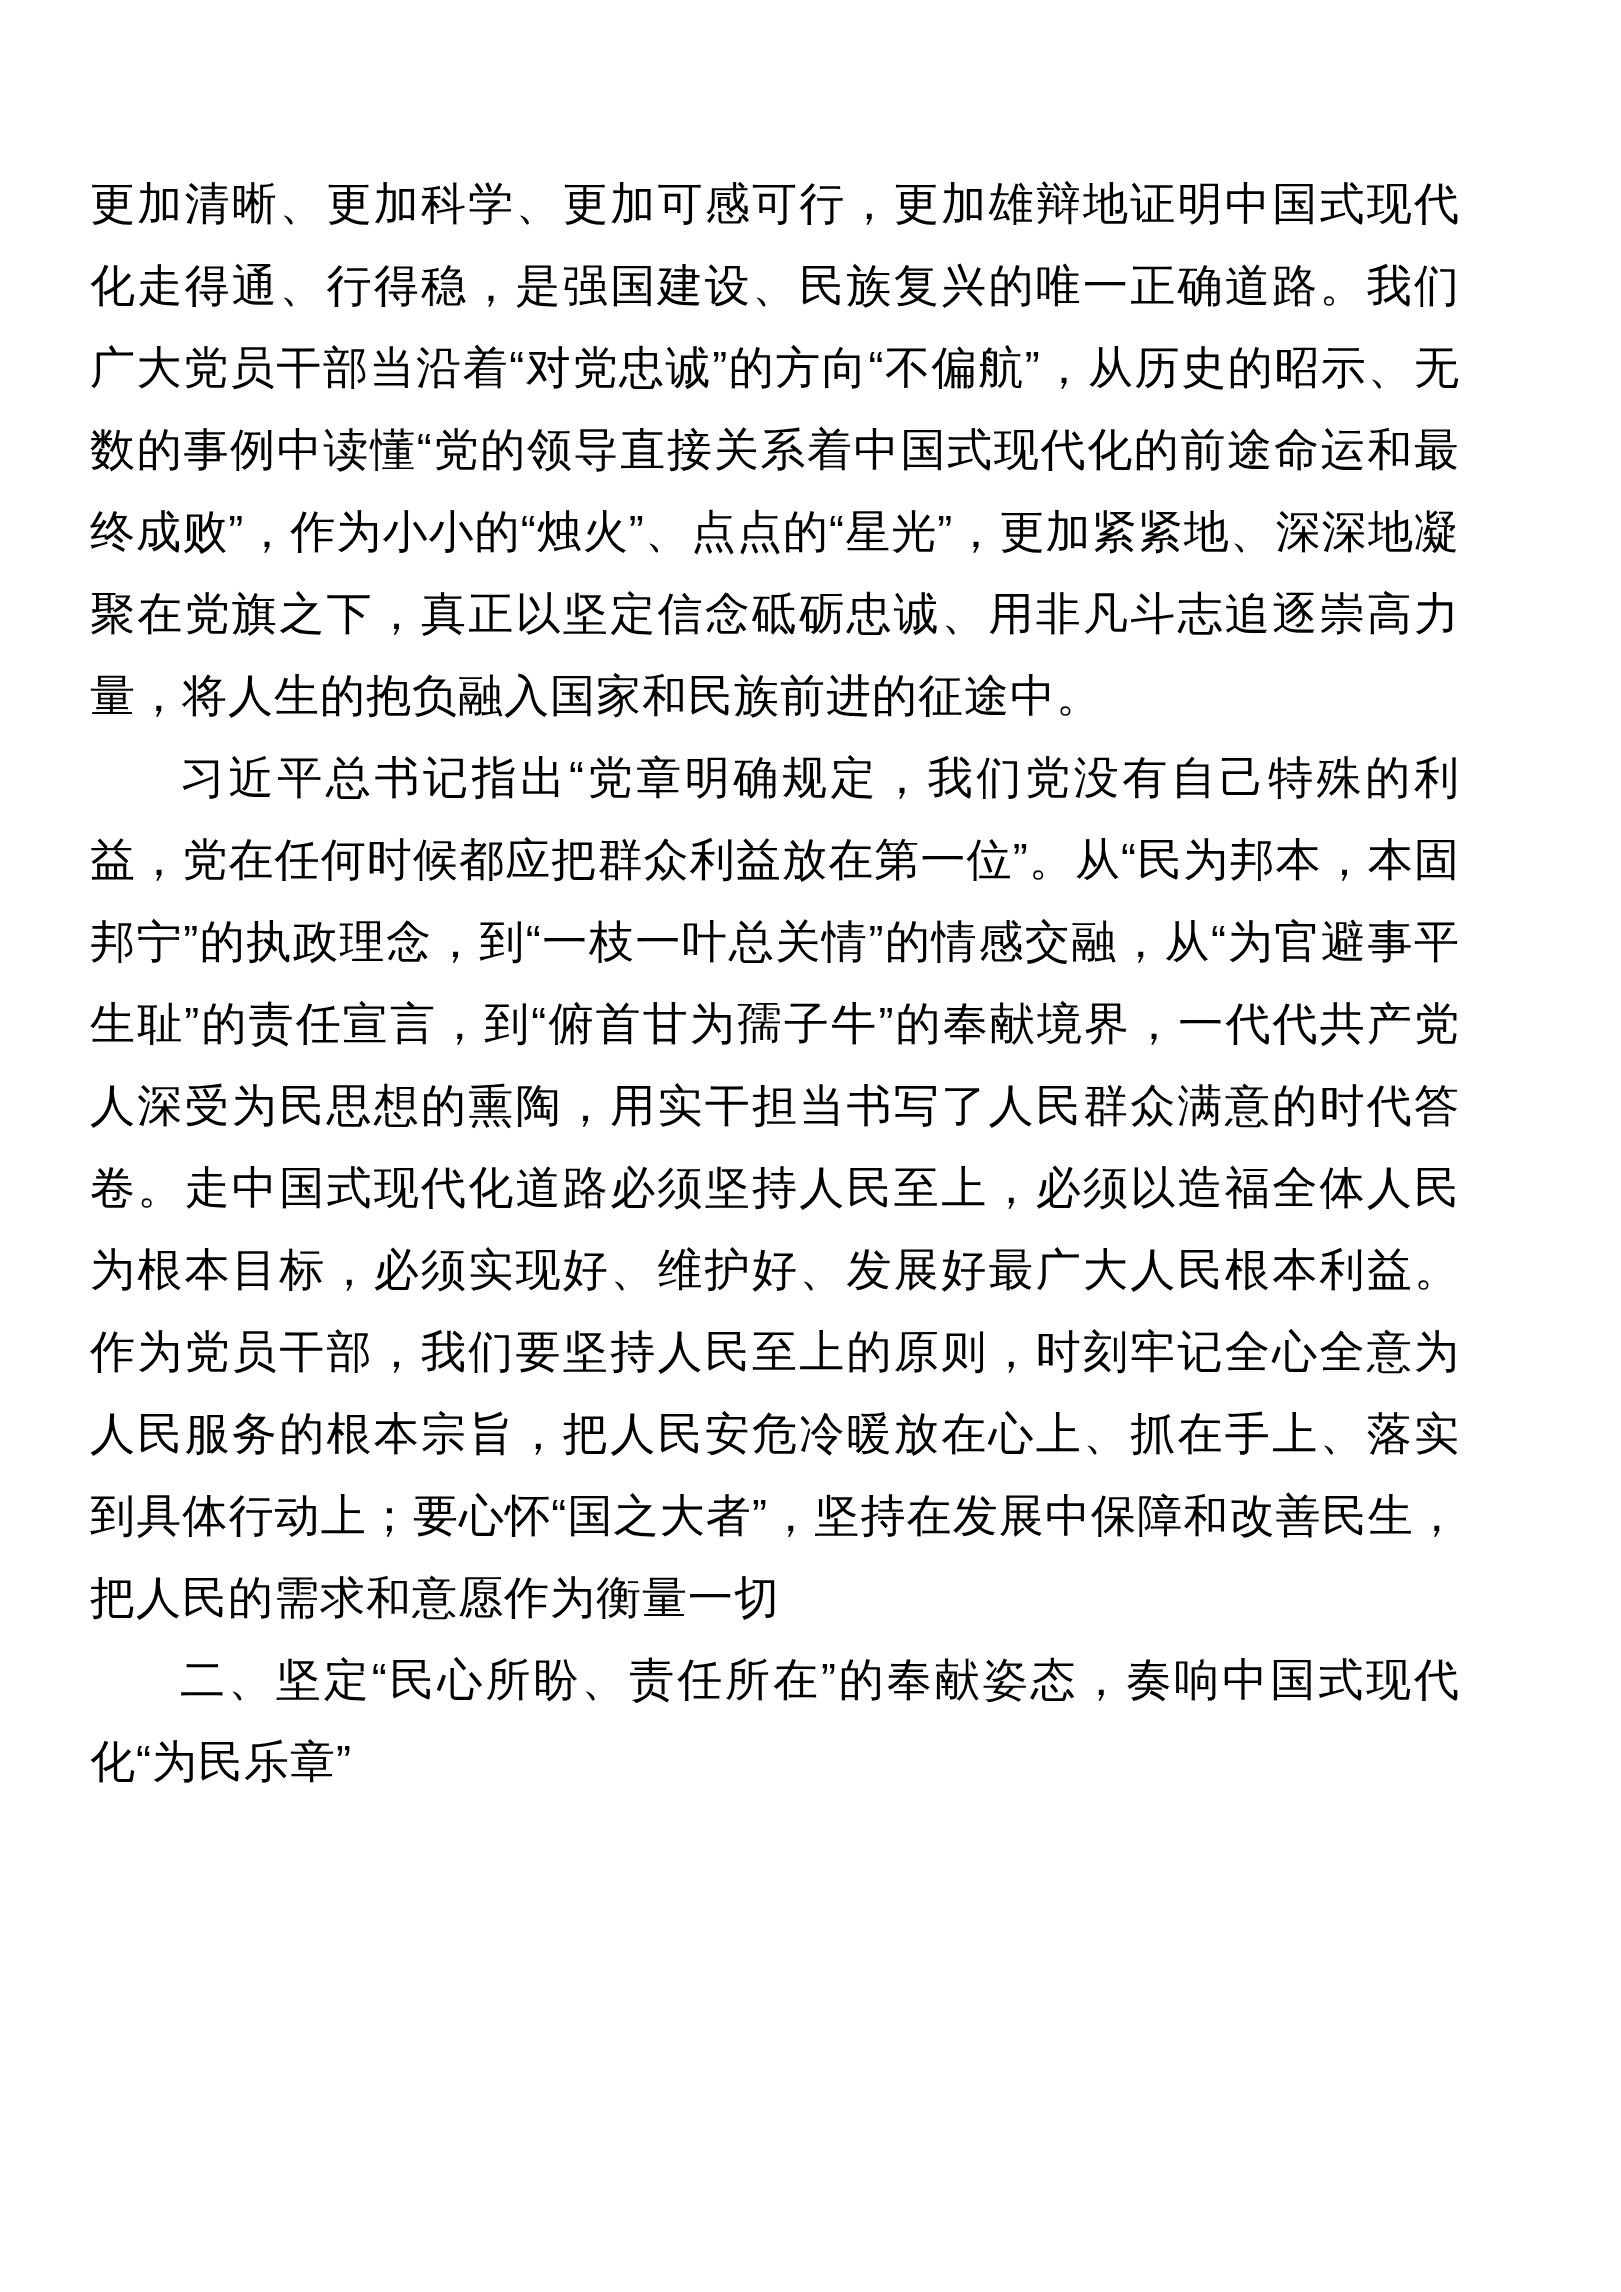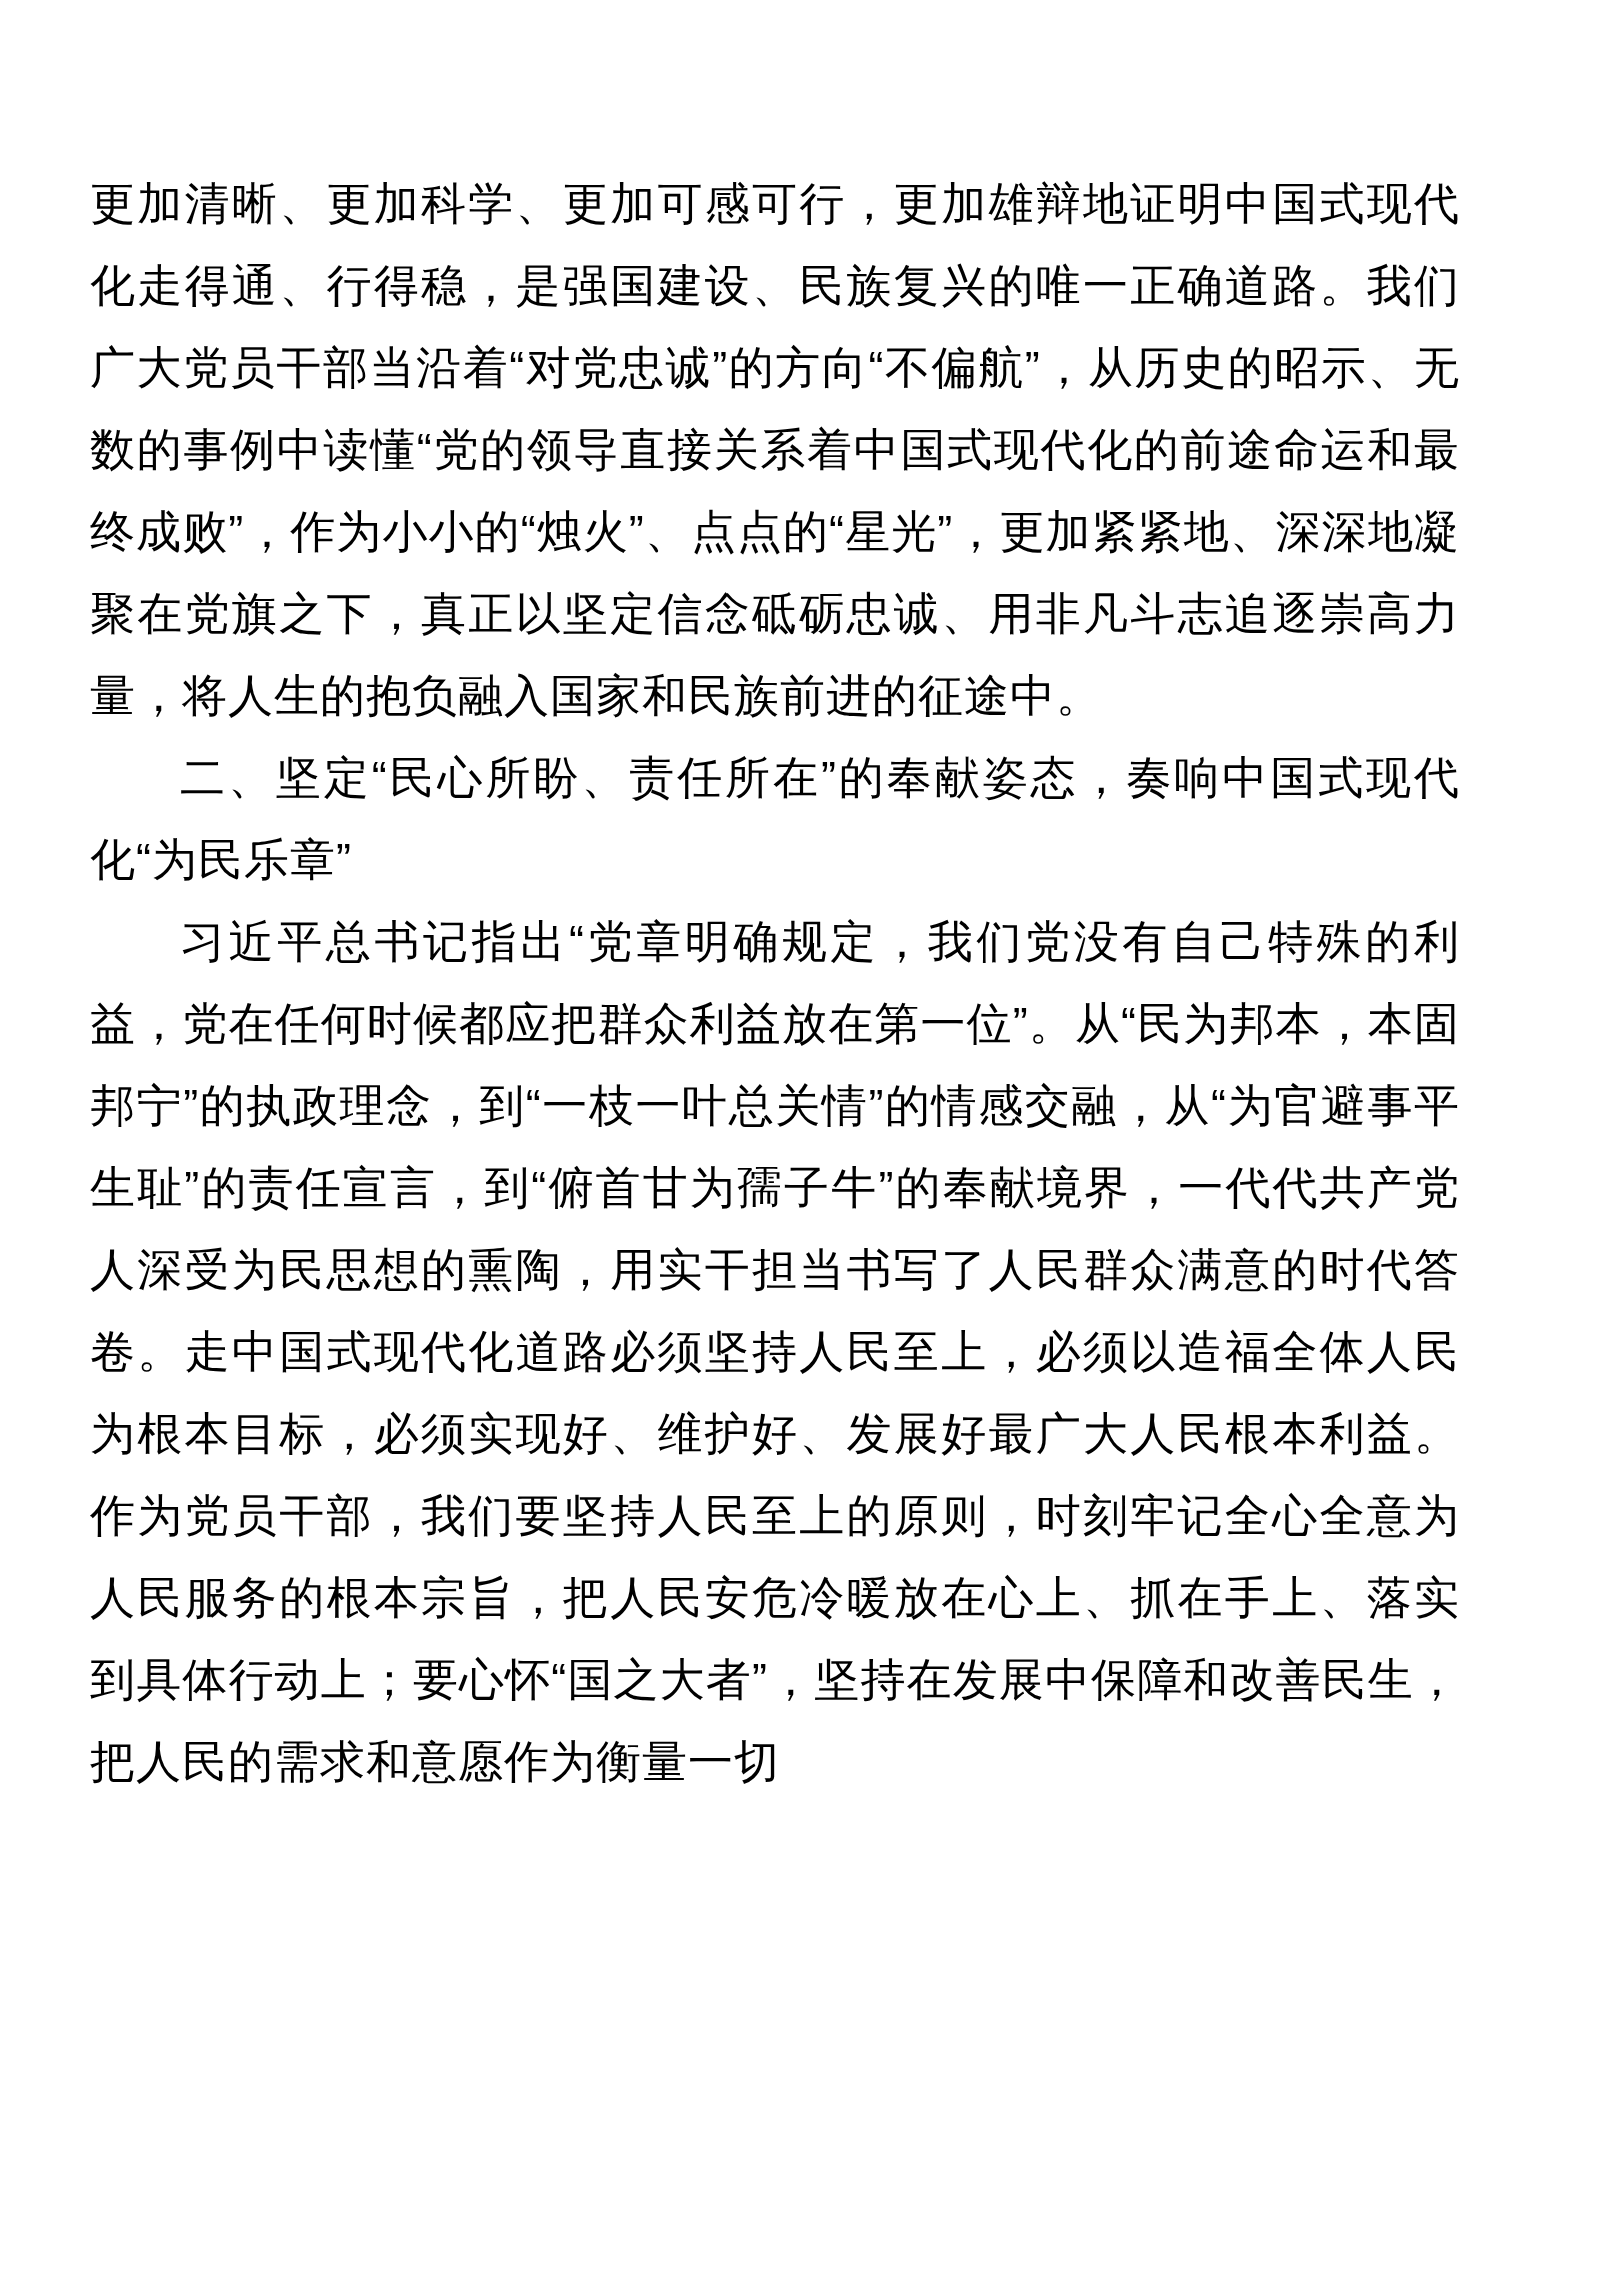--- a/index.html
+++ b/index.html
@@ -34,17 +34,17 @@
   .text-block p.indent {
     text-indent: 2em;
   }
 </style>
 </head>
 <body>
 
 <div class="page">
   <div class="text-block">
       <p class="">更加清晰、更加科学、更加可感可行，更加雄辩地证明中国式现代化走得通、行得稳，是强国建设、民族复兴的唯一正确道路。我们广大党员干部当沿着“对党忠诚”的方向“不偏航”，从历史的昭示、无数的事例中读懂“党的领导直接关系着中国式现代化的前途命运和最终成败”，作为小小的“烛火”、点点的“星光”，更加紧紧地、深深地凝聚在党旗之下，真正以坚定信念砥砺忠诚、用非凡斗志追逐崇高力量，将人生的抱负融入国家和民族前进的征途中。</p>
+      <p class="indent">习近平总书记指出“党章明确规定，我们党没有自己特殊的利益，党在任何时候都应把群众利益放在第一位”。从“民为邦本，本固邦宁”的执政理念，到“一枝一叶总关情”的情感交融，从“为官避事平生耻”的责任宣言，到“俯首甘为孺子牛”的奉献境界，一代代共产党人深受为民思想的熏陶，用实干担当书写了人民群众满意的时代答卷。走中国式现代化道路必须坚持人民至上，必须以造福全体人民为根本目标，必须实现好、维护好、发展好最广大人民根本利益。作为党员干部，我们要坚持人民至上的原则，时刻牢记全心全意为人民服务的根本宗旨，把人民安危冷暖放在心上、抓在手上、落实到具体行动上；要心怀“国之大者”，坚持在发展中保障和改善民生，把人民的需求和意愿作为衡量一切</p>
       <p class="indent">二、坚定“民心所盼、责任所在”的奉献姿态，奏响中国式现代化“为民乐章”</p>
-      <p class="indent">习近平总书记指出“党章明确规定，我们党没有自己特殊的利益，党在任何时候都应把群众利益放在第一位”。从“民为邦本，本固邦宁”的执政理念，到“一枝一叶总关情”的情感交融，从“为官避事平生耻”的责任宣言，到“俯首甘为孺子牛”的奉献境界，一代代共产党人深受为民思想的熏陶，用实干担当书写了人民群众满意的时代答卷。走中国式现代化道路必须坚持人民至上，必须以造福全体人民为根本目标，必须实现好、维护好、发展好最广大人民根本利益。作为党员干部，我们要坚持人民至上的原则，时刻牢记全心全意为人民服务的根本宗旨，把人民安危冷暖放在心上、抓在手上、落实到具体行动上；要心怀“国之大者”，坚持在发展中保障和改善民生，把人民的需求和意愿作为衡量一切</p>
     </div>
 </div>
 
 
 </body></html>

